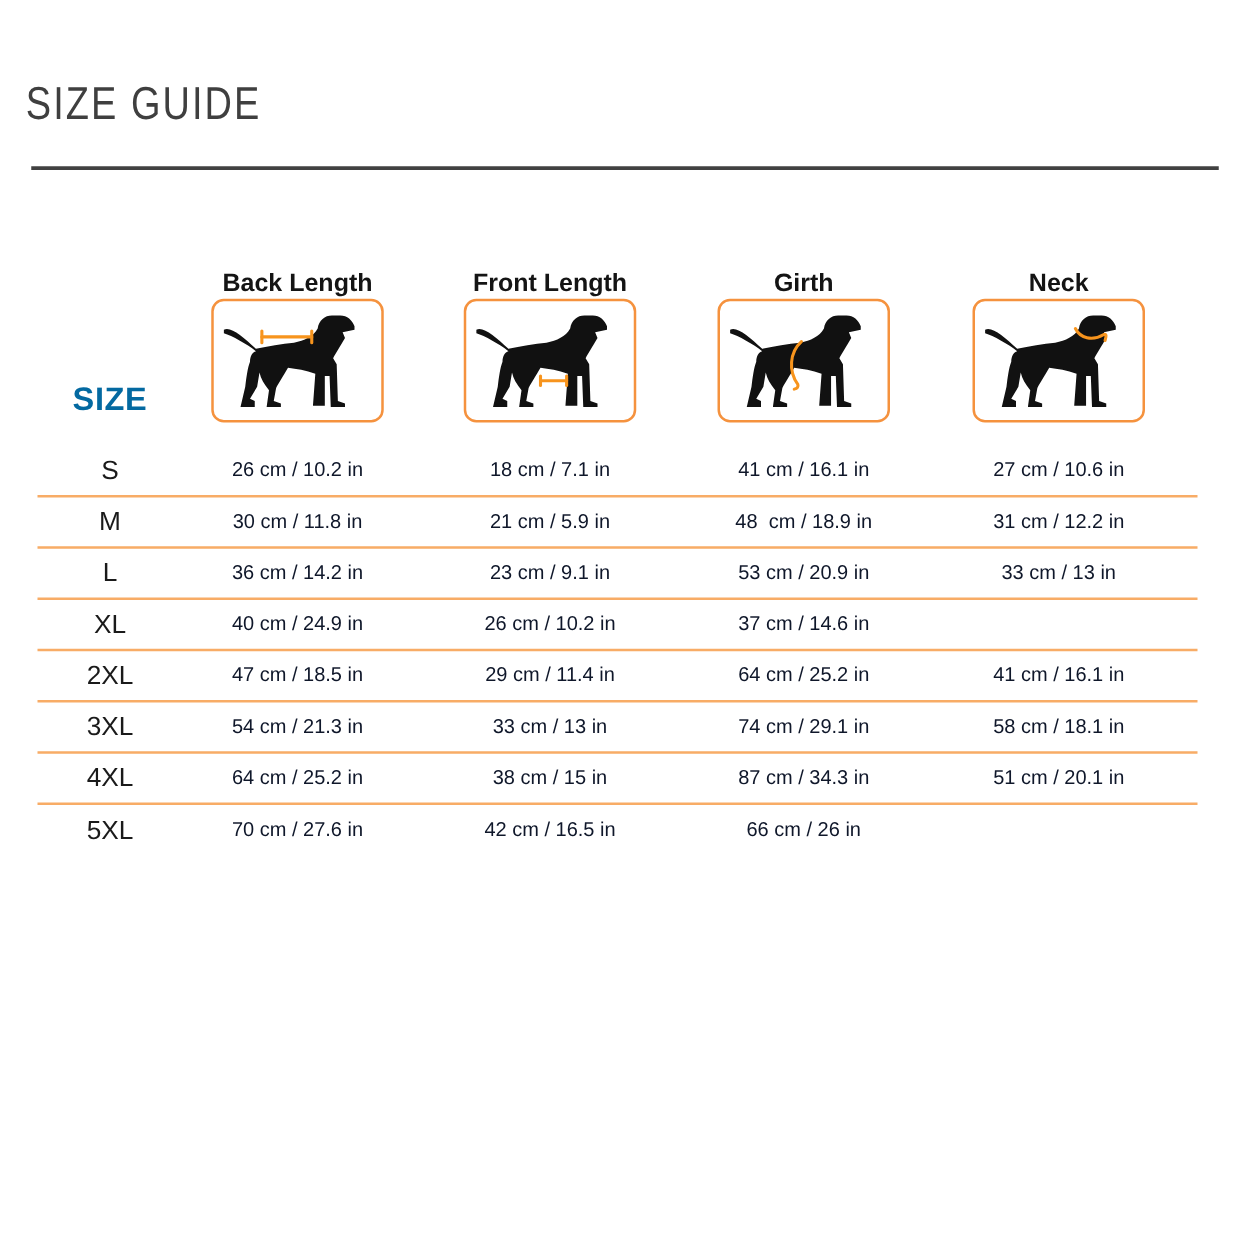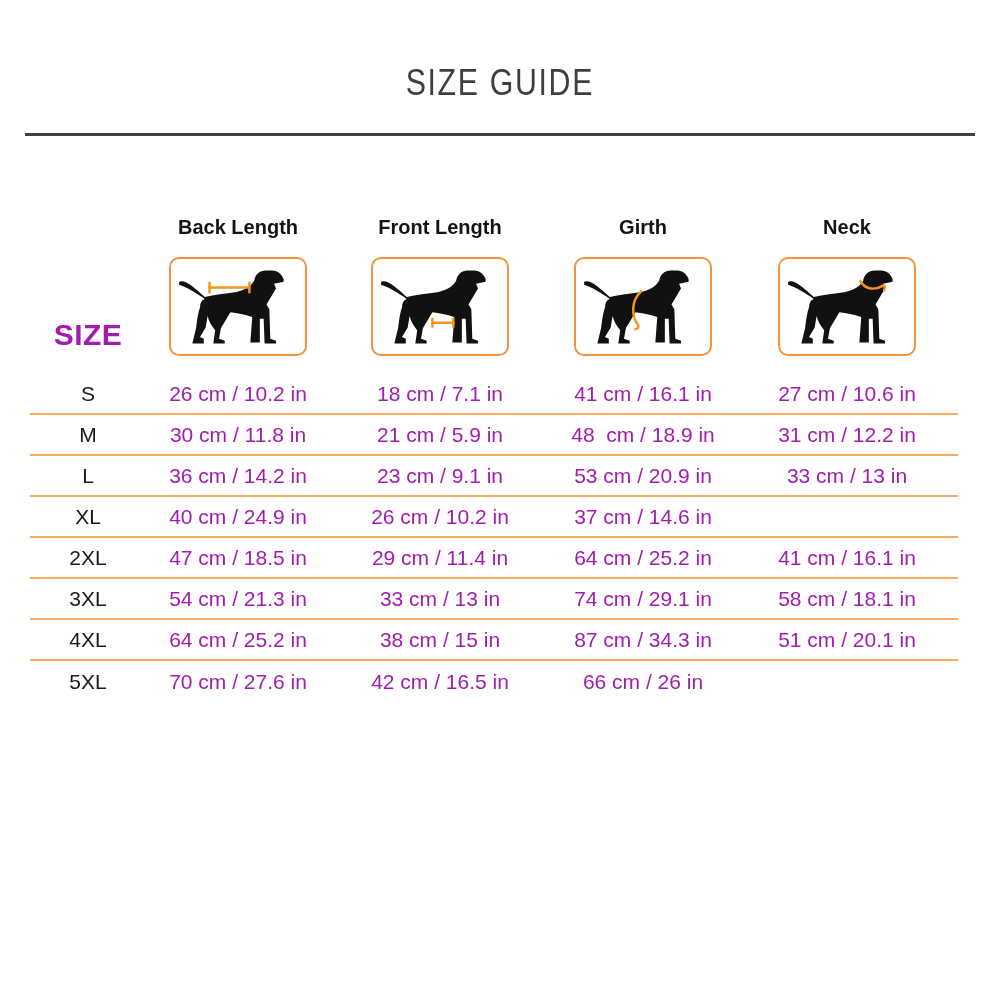--- a/index.html
+++ b/index.html
@@ -8,21 +8,20 @@
     position: relative;
     width: 1000px;
     height: 1000px;
     background: #ffffff;
     font-family: "Liberation Sans", sans-serif;
     color: #1e1e1e;
     overflow: hidden;
   }
   .title-wrap {
     padding-top: 62px;
-    text-align: center;
   }
   .page-title {
     display: inline-block;
     font-size: 37px;
     font-weight: 400;
     color: #3f3f3f;
     letter-spacing: 2px;
     transform: scaleX(0.82);
     white-space: nowrap;
   }
@@ -39,51 +38,51 @@
   }
   .t-grid {
     display: grid;
     grid-template-columns: 116px 184px 220px 186px 222px;
     align-items: center;
   }
   .header-grid { align-items: end; }
   .size-head {
     text-align: center;
     font-weight: 700;
-    font-size: 30px;
-    color: #a21caf;
+    font-size: 26px;
+    color: #0369a1;
     padding-bottom: 8px;
     letter-spacing: 0.5px;
   }
   .col-head { text-align: center; }
   .col-label {
     font-weight: 700;
     font-size: 20px;
     color: #141414;
-    margin-bottom: 18px;
+    margin-bottom: 0;
   }
   .img-box {
     display: inline-block;
     width: 138px;
     height: 99px;
     border: 2px solid #f5923e;
     border-radius: 10px;
     background: #ffffff;
   }
   .img-box svg { display: block; width: 134px; height: 95px; }
   .t-body { margin-top: 14px; }
   .t-row {
     height: 41px;
     border-bottom: 2px solid #f8ac66;
   }
   .t-row:last-child { border-bottom: none; }
   .cell {
     text-align: center;
-    font-size: 21px;
-    color: #a21caf;
+    font-size: 16px;
+    color: #0f172a;
     white-space: pre-wrap;
   }
   .size-cell { font-size: 21px; color: #1a1a1a; }
   .hidden-defs { position: absolute; width: 0; height: 0; overflow: hidden; }
 </style>
 </head>
 <body>
 
 <div class="page">
 

